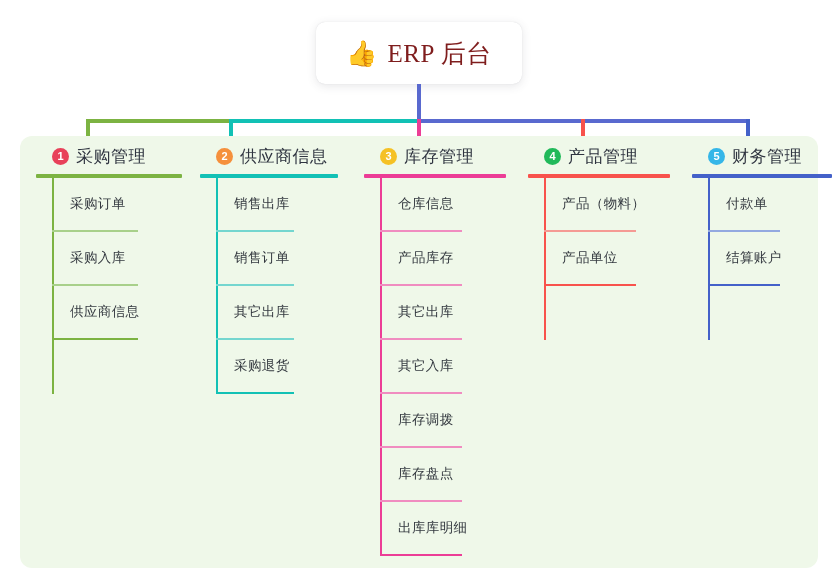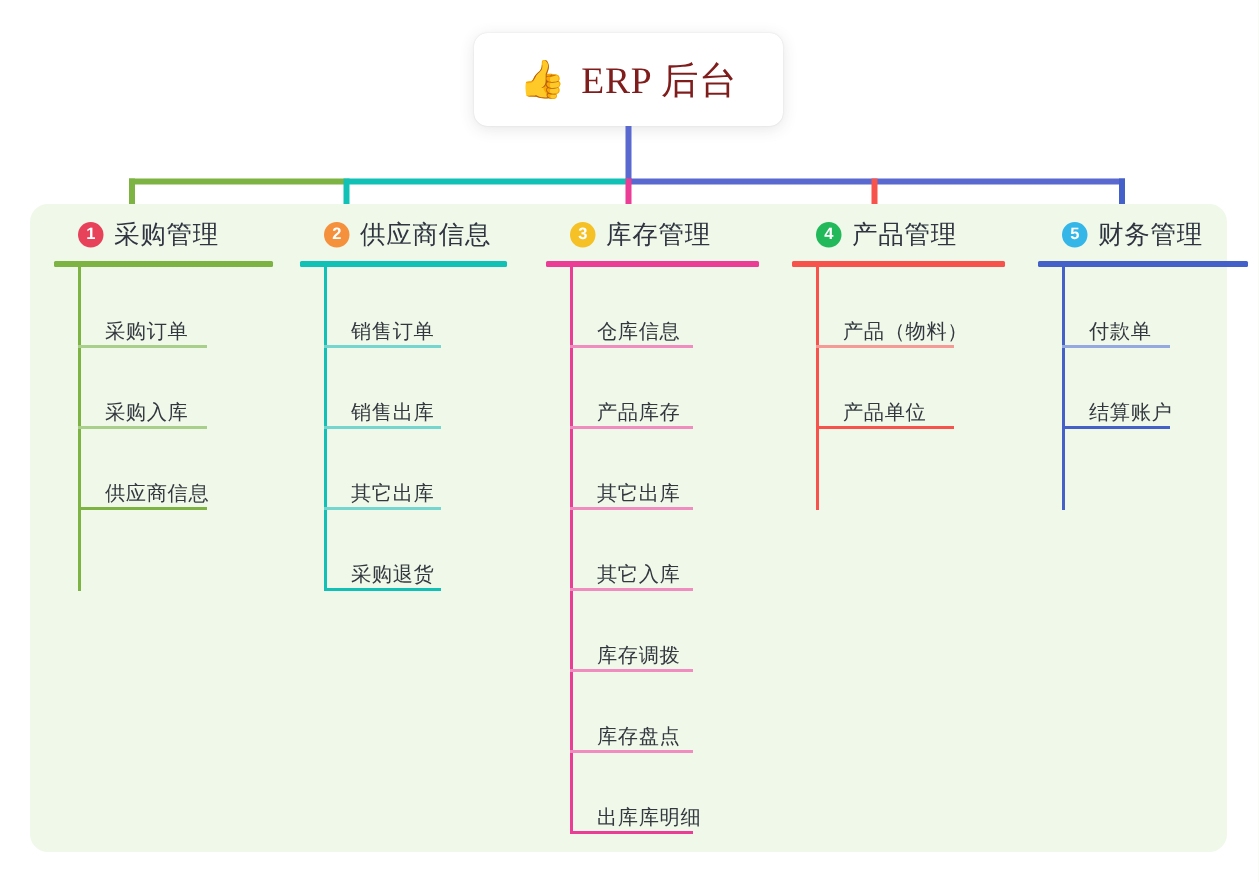--- a/index.html
+++ b/index.html
@@ -62,21 +62,21 @@
   .col-title{font-size:17px;color:#2f3440;letter-spacing:0.5px;}
   .head-rule{height:4px;margin-top:5px;border-radius:1px;}
 
   .items{position:relative;margin-top:0;}
   .spine{position:absolute;left:16px;top:0;width:2px;}
   .item{
     position:relative;
     height:54px;
     box-sizing:border-box;
     display:flex;align-items:flex-end;
-    padding-left:34px;padding-bottom:2px;
+    padding-left:34px;padding-bottom:19px;
   }
   .item-label{font-size:13.5px;color:#33383f;white-space:nowrap;letter-spacing:0.4px;}
   .item-rule{
     position:absolute;left:16px;bottom:0;height:2px;
   }
 </style>
 </head>
 <body>
 
 <div id="root">
@@ -126,28 +126,28 @@
       </div>
       <div class="col" style="left: 200px; width: 138px;">
         <div class="col-head">
           <span class="badge" style="background: rgb(245, 144, 60);">2</span>
           <span class="col-title">供应商信息</span>
         </div>
         <div class="head-rule" style="background: rgb(18, 193, 181); width: 138px;"></div>
         <div class="items">
           <div class="spine" style="background: rgb(18, 193, 181); height: 216px;"></div>
           <div class="item">
+            <span class="item-label">销售出库</span>
+            <div class="item-rule" style="background: rgb(116, 214, 207); width: 78px;"></div>
+          </div>
+          <div class="item">
             <span class="item-label">销售订单</span>
             <div class="item-rule" style="background: rgb(116, 214, 207); width: 78px;"></div>
           </div>
           <div class="item">
-            <span class="item-label">销售出库</span>
-            <div class="item-rule" style="background: rgb(116, 214, 207); width: 78px;"></div>
-          </div>
-          <div class="item">
             <span class="item-label">其它出库</span>
             <div class="item-rule" style="background: rgb(116, 214, 207); width: 78px;"></div>
           </div>
           <div class="item">
             <span class="item-label">采购退货</span>
             <div class="item-rule" style="background: rgb(18, 193, 181); width: 78px;"></div>
           </div>
         </div>
       </div>
       <div class="col" style="left: 364px; width: 142px;">

